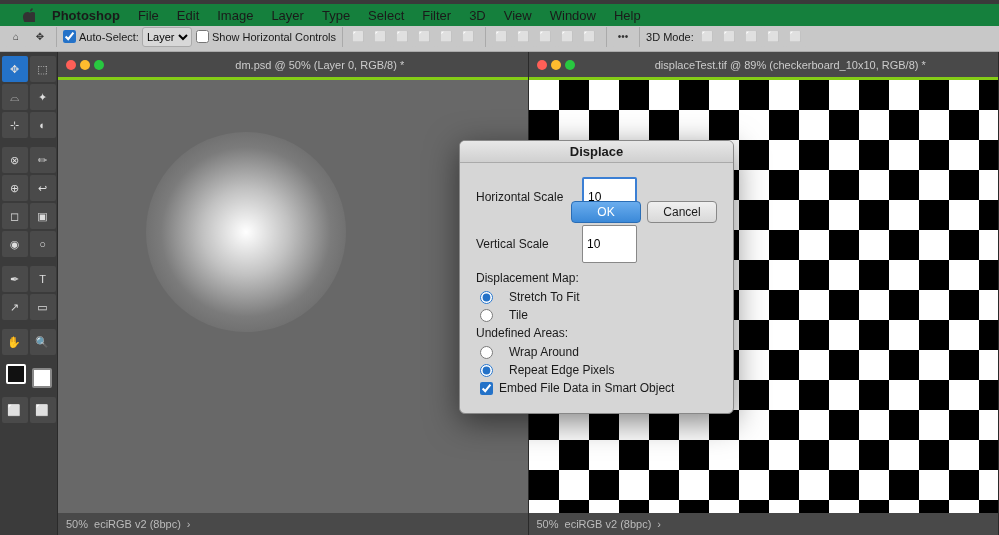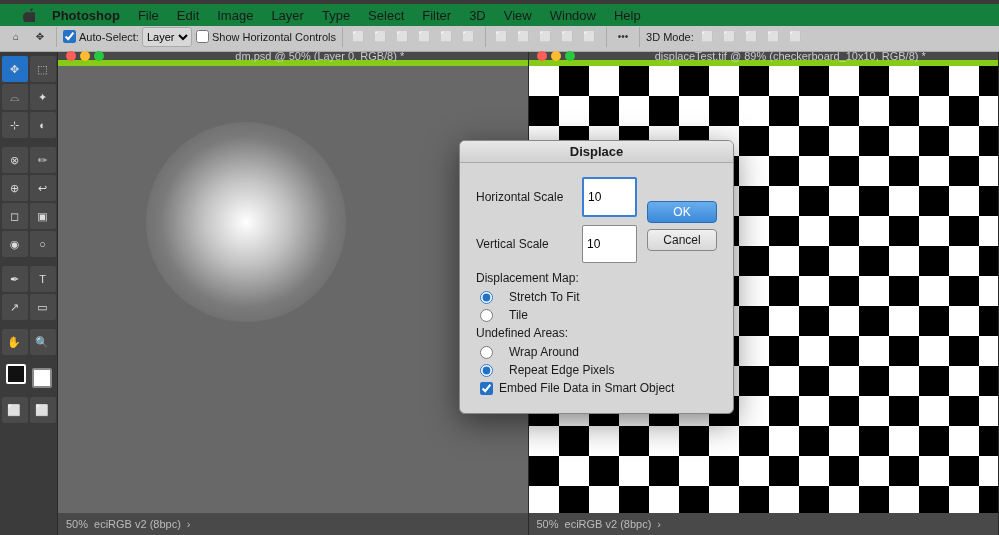--- a/index.html
+++ b/index.html
@@ -143,25 +143,25 @@
 
     
     .canvas-panel {
       flex: 1;
       display: flex;
       flex-direction: column;
       background: #3a3a3a;
       border-right: 1px solid #2a2a2a;
     }
     .tab-bar {
-      height: 14px;
+      height: 28px;
       background: #494949;
       display: flex;
       align-items: center;
-      border-bottom: 6px solid #84cc16;
+      border-bottom: 3px solid #84cc16;
     }
     .tab-close-btns {
       display: flex;
       gap: 4px;
       padding: 0 8px;
       align-items: center;
     }
     .tab-dot {
       width: 10px;
       height: 10px;
@@ -325,21 +325,21 @@
     .dialog-checkbox-row label {
       font-size: 12px;
       color: #1a1a1a;
       cursor: pointer;
     }
     .dialog-buttons {
       position: absolute;
       right: 16px;
       top: 60px;
       display: flex;
-      flex-direction: column;
+      flex-direction: row;
       gap: 6px;
     }
     .dialog-btn {
       width: 70px;
       height: 22px;
       border-radius: 4px;
       border: 1px solid #888;
       font-size: 12px;
       cursor: pointer;
       display: flex;

